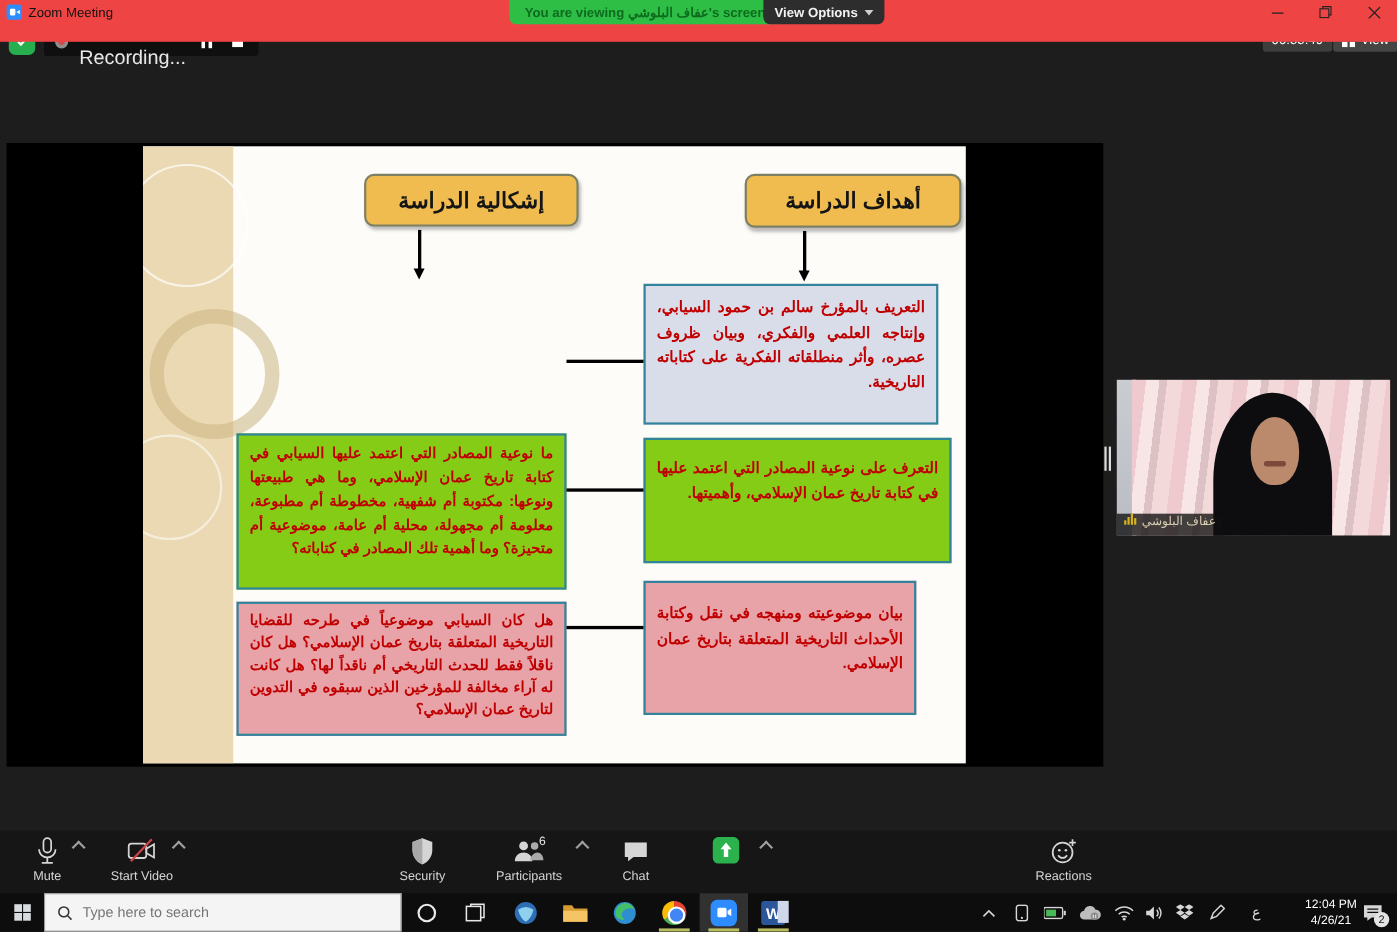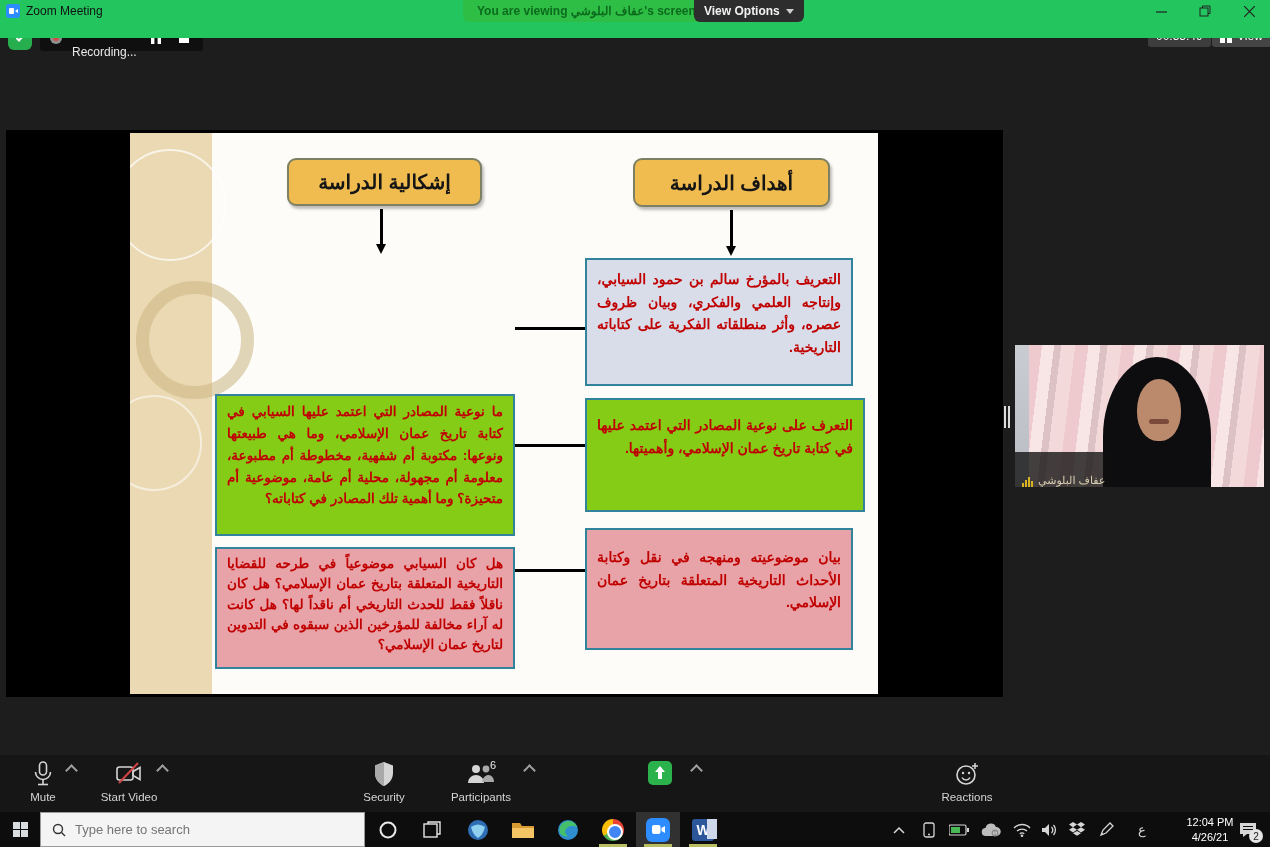--- a/index.html
+++ b/index.html
@@ -2,87 +2,87 @@
 <html><head>
 <meta charset="utf-8">
 <style>
   * { margin:0; padding:0; box-sizing:border-box; }
   html,body { width:1270px; height:847px; overflow:hidden; background:#1e1d1d;
     font-family:"Liberation Sans", sans-serif; }
   .abs { position:absolute; }
   #screen { position:relative; width:1270px; height:847px; }
 
   
-  #titlebar { left:0; top:0; width:1270px; height:38px; background:#22c55e; z-index:30;text-align:right; }
+  #titlebar { left:0; top:0; width:1270px; height:38px; background:#ef4444; z-index:30;text-align:right; }
   #app-icon { left:6px; top:4px; width:14px; height:14px; background:#2d8cff; border-radius:3px; }
   #app-icon:after { content:""; position:absolute; left:3px; top:4px; width:5px; height:6px; background:#fff; border-radius:1px; }
   #app-icon:before { content:""; position:absolute; left:9px; top:5px; border-top:2px solid transparent; border-bottom:2px solid transparent; border-right:3px solid #fff; }
   #app-title { left:26px; top:4px; font-size:12px; color:#111; }
   #green-banner { left:463px; top:0; height:22px; padding:0 14px; background:#2fbe45; color:#0c6b1d;
     font-size:12px; font-weight:bold; line-height:22px; border-radius:0 0 6px 6px; }
   #view-options-btn { left:694px; top:0; height:22px; padding:0 10px; background:#2e2d2d; color:#f2f2f2;
     font-size:12px; font-weight:bold; line-height:22px; border-radius:0 0 6px 6px; display:flex; align-items:center; gap:6px; }
   .caret-down { width:8px; height:5px; position:relative; }
   .caret-down:before { content:""; position:absolute; left:0; top:0; border-left:4px solid transparent; border-right:4px solid transparent; border-top:5px solid #cfcfcf; }
   .winctl { top:0; width:34px; height:22px; display:flex; align-items:center; justify-content:center; color:#222; font-size:13px; }
   #win-min { left:1144px; } #win-max { left:1188px; } #win-close { left:1232px; }
 
   
   #rec-shield { left:8px; top:26px; width:24px; height:24px; background:#27ae4e; border-radius:6px; display:flex; align-items:center; justify-content:center; }
   #rec-pill { left:40px; top:25px; height:26px; background:#0f0f0f; border-radius:3px; display:flex; align-items:center; padding:0 10px; gap:10px; }
   #rec-dot { width:12px; height:12px; border-radius:50%; background:#8f8f8f; position:relative; }
   #rec-dot:after { content:""; position:absolute; left:3px; top:3px; width:6px; height:6px; border-radius:50%; background:#d24b4b; }
-  #rec-text { color:#e8e8e8; font-size:12px;margin-top:28px; }
+  #rec-text { color:#e8e8e8; font-size:18px;margin-top:28px; }
   .rec-btn { color:#fff; font-size:11px; letter-spacing:1px; padding:0 4px; }
   #timer-badge { left:1148px; top:26px; height:21px; background:#3d3d3d; border-radius:3px; color:#fff; font-size:12px; line-height:21px; padding:0 8px; }
   #view-btn { left:1212px; top:26px; height:21px; background:#454545; border-radius:3px; color:#fff; font-size:12px; line-height:21px; padding:0 8px; display:flex; align-items:center; gap:5px; }
 
   
   #stage { left:6px; top:130px; width:997px; height:567px; background:#000; }
   #slide { left:124px; top:3px; width:748px; height:561px; background:#fdfcf9; overflow:hidden; }
   #deco-strip { left:0; top:0; width:82px; height:561px; background:#ead9b2; }
   .ring { border-radius:50%; }
   #ring-a { left:-16px; top:16px; width:112px; height:112px; border:2px solid rgba(255,255,255,.7); }
   #ring-b { left:6px; top:148px; width:118px; height:118px; border:13px solid rgba(203,180,130,.55); }
   #ring-c { left:-24px; top:262px; width:96px; height:96px; border:2px solid rgba(255,255,255,.55); }
 
   .title-box { background:#f0bc50; border:2px solid #7d8063; border-radius:9px; box-shadow:2px 3px 3px rgba(0,0,0,.25);
-    display:flex; align-items:center; justify-content:center; font-weight:bold; font-size:20px; color:#151515; direction:rtl; }
+    display:flex; align-items:center; justify-content:center; font-weight:bold; font-size:20px; color:#151515; direction:rtl;margin-left:44px; }
   #title-problem { left:157px; top:25px; width:195px; height:48px; }
   #title-objectives { left:503px; top:25px; width:197px; height:49px; }
   .v-arrow { width:3px; background:#000; }
   .v-arrow:after { content:""; position:absolute; left:-4px; bottom:-9px; border-left:5px solid transparent; border-right:5px solid transparent; border-top:10px solid #000; }
   #arrow-problem { left:250px; top:76px; height:36px; }
   #arrow-objectives { left:600px; top:77px; height:37px; }
 
   .cbox { border:2px solid #31849b; color:#c00000; font-weight:bold; direction:rtl;
     text-align:justify; padding:8px 10px; font-size:13.5px; line-height:1.62; }
   .c-blue  { background:#d9dce9; }
   .c-green { background:#84cc16; }
   .c-pink  { background:#e8a3a8; }
   #box-p1 { left:85px;  top:122px; width:300px; height:131px; }
   #box-p2 { left:85px;  top:261px; width:300px; height:142px; padding-top:5px; }
   #box-p3 { left:85px;  top:414px; width:300px; height:122px; padding-top:5px; line-height:1.5; }
   #box-o1 { left:455px; top:125px; width:268px; height:128px; font-size:14px; }
   #box-o2 { left:455px; top:265px; width:280px; height:114px; font-size:14px; padding-top:14px; }
-  #box-o3 { left:455px; top:395px; width:268px; height:122px; font-size:14px; padding-top:16px; }
+  #box-o3 { left:455px; top:395px; width:248px; height:122px; font-size:14px; padding-top:16px; }
   .connector { height:3px; background:#000; width:70px; left:385px; }
   #conn-1 { top:194px; } #conn-2 { top:311px; } #conn-3 { top:436px; }
 
   
   #panel-handle { left:1004px; top:406px; width:6px; height:22px; display:flex; gap:2px; }
   #panel-handle span { width:2px; height:22px; background:#dcdcdc; }
   #video-tile { left:1015px; top:345px; width:249px; height:142px; background:#0a0a0a; overflow:hidden; }
   #curtain { left:14px; top:0; width:235px; height:142px;
     background:repeating-linear-gradient(97deg,#eec9cd 0 13px,#f8e6e7 13px 25px,#ddc2c5 25px 32px,#f4d9db 32px 46px); }
   #wall-strip { left:0; top:0; width:18px; height:142px; background:linear-gradient(180deg,#c9ccd1,#b9bcc2); }
   #hijab { left:88px; top:12px; width:108px; height:180px; background:#0d0d10; border-radius:52% 52% 30% 30% / 46% 46% 20% 20%; }
   #face { left:122px; top:34px; width:44px; height:62px; background:#bb8a6c; border-radius:50% 50% 46% 46%; }
   #face:after { content:""; position:absolute; left:12px; top:40px; width:20px; height:5px; background:#7c4a3a; border-radius:3px; }
-  #name-label { left:0; bottom:0; height:35px; background:rgba(15,15,15,.78); display:flex; align-items:flex-end; gap:5px; padding:0 7px; }
+  #name-label { left:0; bottom:0; height:20px; background:rgba(15,15,15,.78); display:flex; align-items:flex-start; gap:5px; padding:0 7px; }
   .audio-bars { display:flex; align-items:flex-end; gap:1px; }
   .audio-bars i { display:block; width:2px; background:#d9b31f; }
   .audio-bars i:nth-child(1){height:4px;} .audio-bars i:nth-child(2){height:7px;} .audio-bars i:nth-child(3){height:10px;} .audio-bars i:nth-child(4){height:6px;}
   #name-text { color:#d8cfb2; font-size:11px; }
 
   
   #toolbar { left:0; top:755px; width:1270px; height:57px; background:#161616; z-index:20; }
   .tb-item { top:6px; display:flex; flex-direction:column; align-items:center; gap:4px; width:110px; }
   .tb-item .lbl { font-size:11.5px; color:#d4d4d4; white-space:nowrap; }
   .tb-chev { top:10px; width:12px; height:8px; }
@@ -270,20 +270,26 @@
           <circle cx="10" cy="8" r="4" fill="#d5d5d5"></circle>
           <path d="M2 22 c0-5 4-8 8-8 s8 3 8 8" fill="#d5d5d5"></path>
           <circle cx="20" cy="8" r="3.4" fill="#a9a9a9"></circle>
           <path d="M16 21 c.5-4.5 4-7 6.5-7 c3 0 5.5 3 5.5 7" fill="#a9a9a9"></path>
         </svg>
       <span class="lbl">Participants</span>
       <span class="count-badge">6</span>
     </div>
     <div id="chev-part" class="tb-chev abs"></div>
 
+    <div id="tb-chat" class="tb-item abs">
+      <svg width="24" height="26" viewBox="0 0 24 24">
+          <path d="M2 4 h20 v13 h-12 l-5 4 v-4 h-3 Z" fill="#d5d5d5"></path>
+        </svg>
+      <span class="lbl">Chat</span>
+    </div>
 
     <div id="tb-share" class="tb-item abs">
       <div id="share-icon-sq">
         <svg width="12" height="14" viewBox="0 0 12 14">
             <path d="M6 0 L11 6 H8 V13 H4 V6 H1 Z" fill="#fff"></path>
           </svg>
       </div>
       <span class="lbl">Share Screen</span>
     </div>
     <div id="chev-share" class="tb-chev abs"></div>

